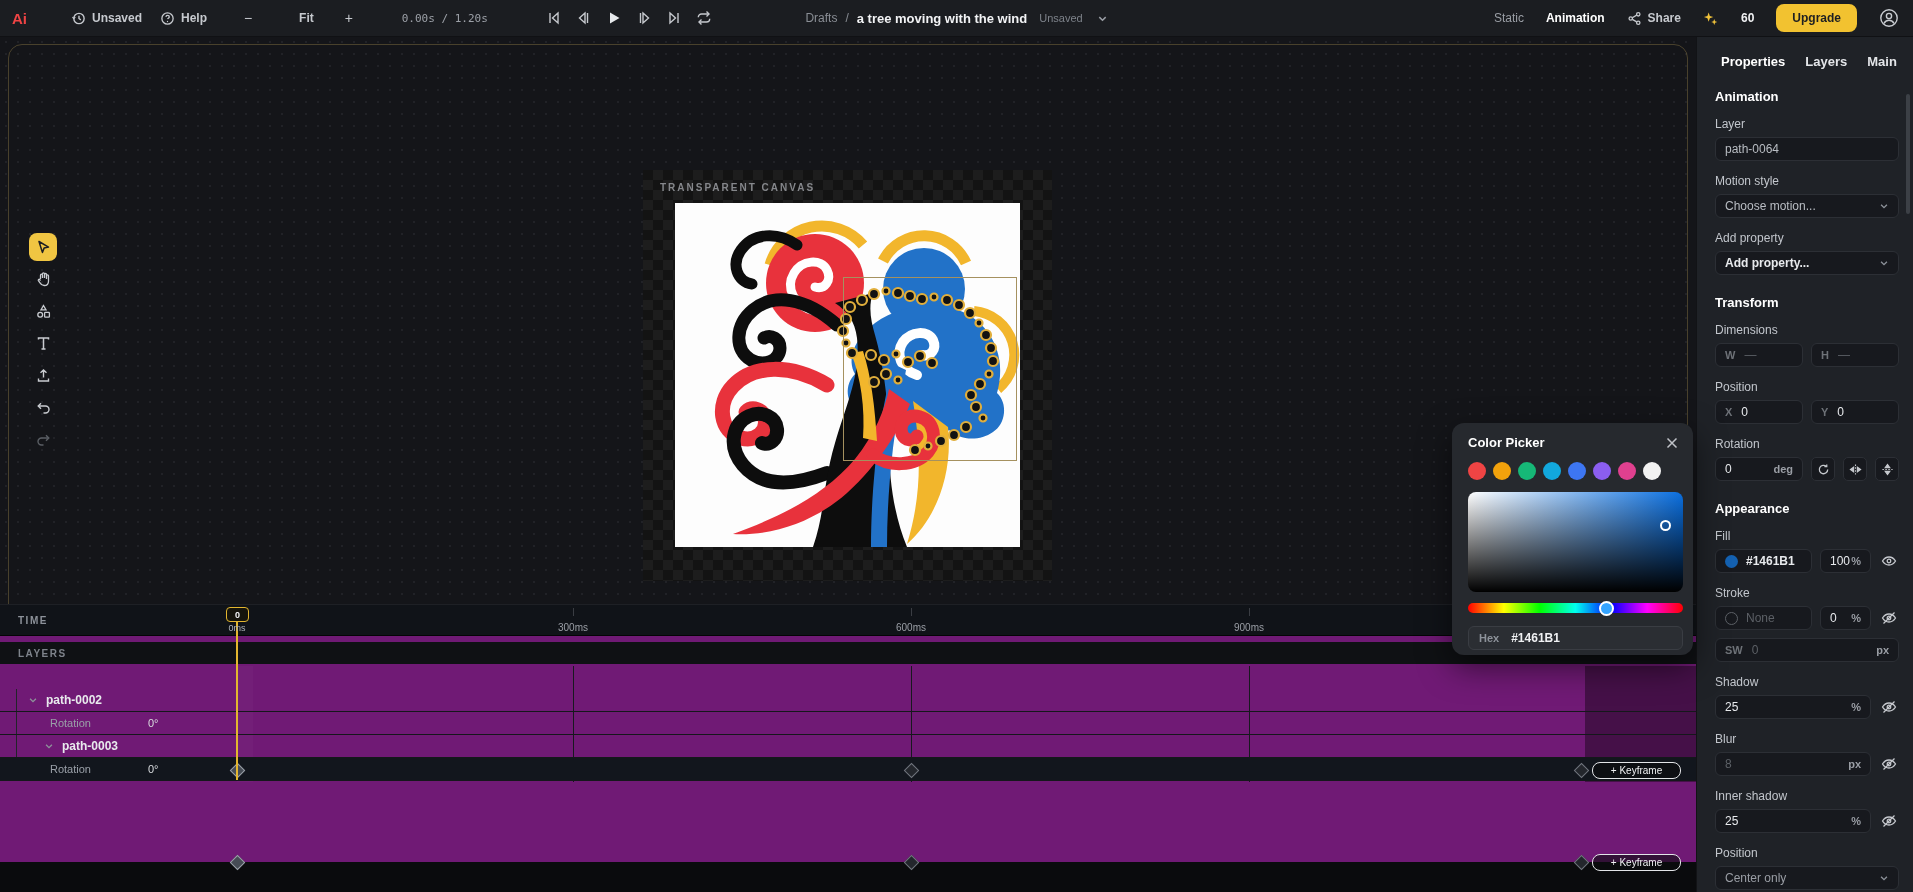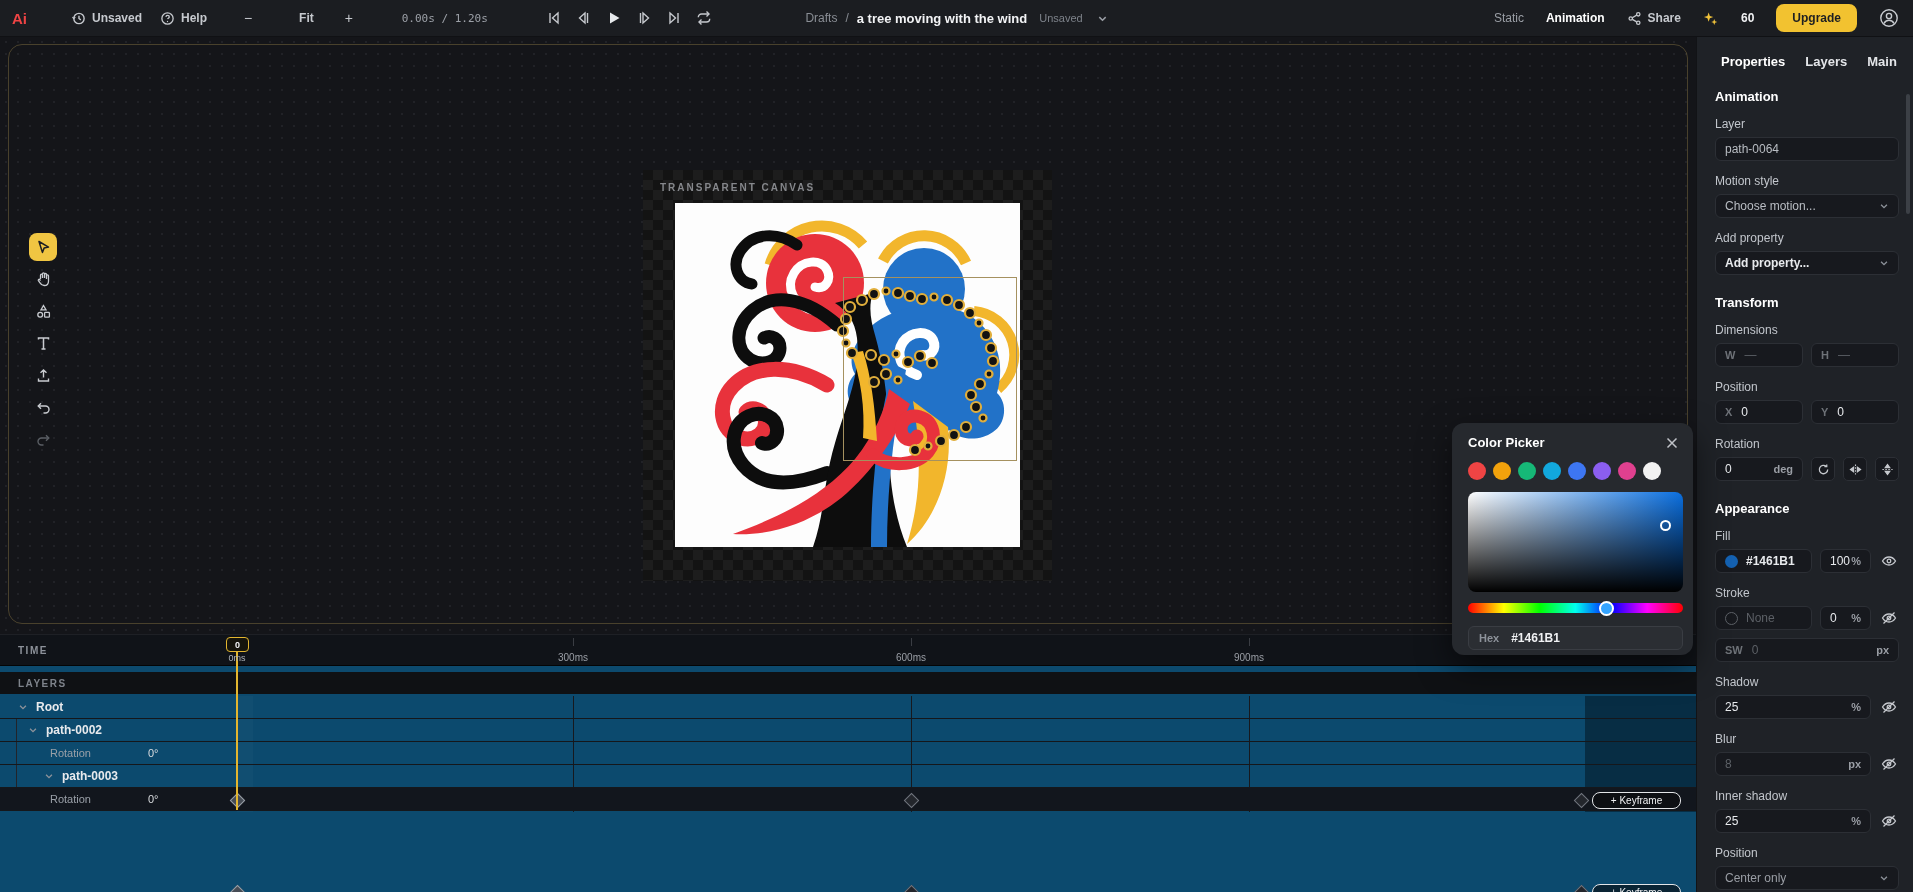--- a/index.html
+++ b/index.html
@@ -43,21 +43,21 @@
   .checker{position:absolute;left:643px;top:134px;width:409px;height:411px;background-color:#131313;
      background-image:linear-gradient(45deg,#1d1d1d 25%,transparent 25%,transparent 75%,#1d1d1d 75%),
                       linear-gradient(45deg,#1d1d1d 25%,transparent 25%,transparent 75%,#1d1d1d 75%);
      background-size:20px 20px;background-position:0 0,10px 10px;}
   .canvas-label{position:absolute;left:660px;top:146px;font-size:10px;font-weight:bold;
      letter-spacing:2px;color:#85878b;}
   .artboard{position:absolute;left:675px;top:167px;width:345px;height:344px;background:#fdfdfd;}
   .selbox{position:absolute;left:843px;top:241px;width:172px;height:182px;
      border:1px solid #a5915f;z-index:5;}
   
-  .timeline{position:absolute;left:0;top:634px;width:1696px;height:258px;background:#0c4a6e;}
+  .timeline{position:absolute;left:0;top:604px;width:1696px;height:258px;background:#701a75;}
   .ruler{position:absolute;left:0;top:0;width:1696px;height:30px;background:#101318;
      border-top:1px solid #1e2025;border-bottom:1px solid #040506;}
   .ruler-label{position:absolute;top:17px;transform:translateX(-50%);font-size:10px;color:#9b9fa6;}
   .ruler-tick{position:absolute;top:3px;width:1px;height:8px;background:#3a3d43;}
   .time-caption{position:absolute;left:18px;top:10px;font-size:10px;font-weight:bold;
      letter-spacing:1.5px;color:#8d929a;}
   .layersbar{position:absolute;left:0;top:38px;width:1696px;height:22px;background:#0f1114;}
   .layers-caption{position:absolute;left:18px;top:6px;font-size:10px;font-weight:bold;
      letter-spacing:1.5px;color:#7e838b;}
   .rows{position:absolute;left:0;top:62px;width:1696px;height:116px;}
@@ -364,26 +364,20 @@
   </div>
 
   <div class="rows">
     <span class="gridv" style="left:573px;top:0;height:116px;position:absolute;"></span>
     <span class="gridv" style="left:911px;top:0;height:116px;position:absolute;"></span>
     <span class="gridv" style="left:1249px;top:0;height:116px;position:absolute;"></span>
     <div class="endzone" style="top:0;height:116px;"></div>
     <div class="ph-col" style="top:0;height:116px;"></div>
     <div class="tree-guide" style="top:23px;height:92px;"></div>
 
-    <div class="trow" style="top:0;padding-left:18px;">
-      <svg class="chev" viewBox="0 0 12 12" fill="none" stroke="currentColor" stroke-width="1.6">
-          <path d="M2.5 4.5 6 8l3.5-3.5"></path>
-        </svg>
-      <span class="tname">Root</span>
-    </div>
     <div class="trow" style="top:23px;padding-left:28px;">
       <svg class="chev" viewBox="0 0 12 12" fill="none" stroke="currentColor" stroke-width="1.6">
           <path d="M2.5 4.5 6 8l3.5-3.5"></path>
         </svg>
       <span class="tname">path-0002</span>
     </div>
     <div class="trow" style="top:46px;padding-left:50px;">
       <span class="tprop">Rotation</span>
       <span class="tval">0°</span>
       <span class="kf solid" style="left:232px;top:53px;"></span>

